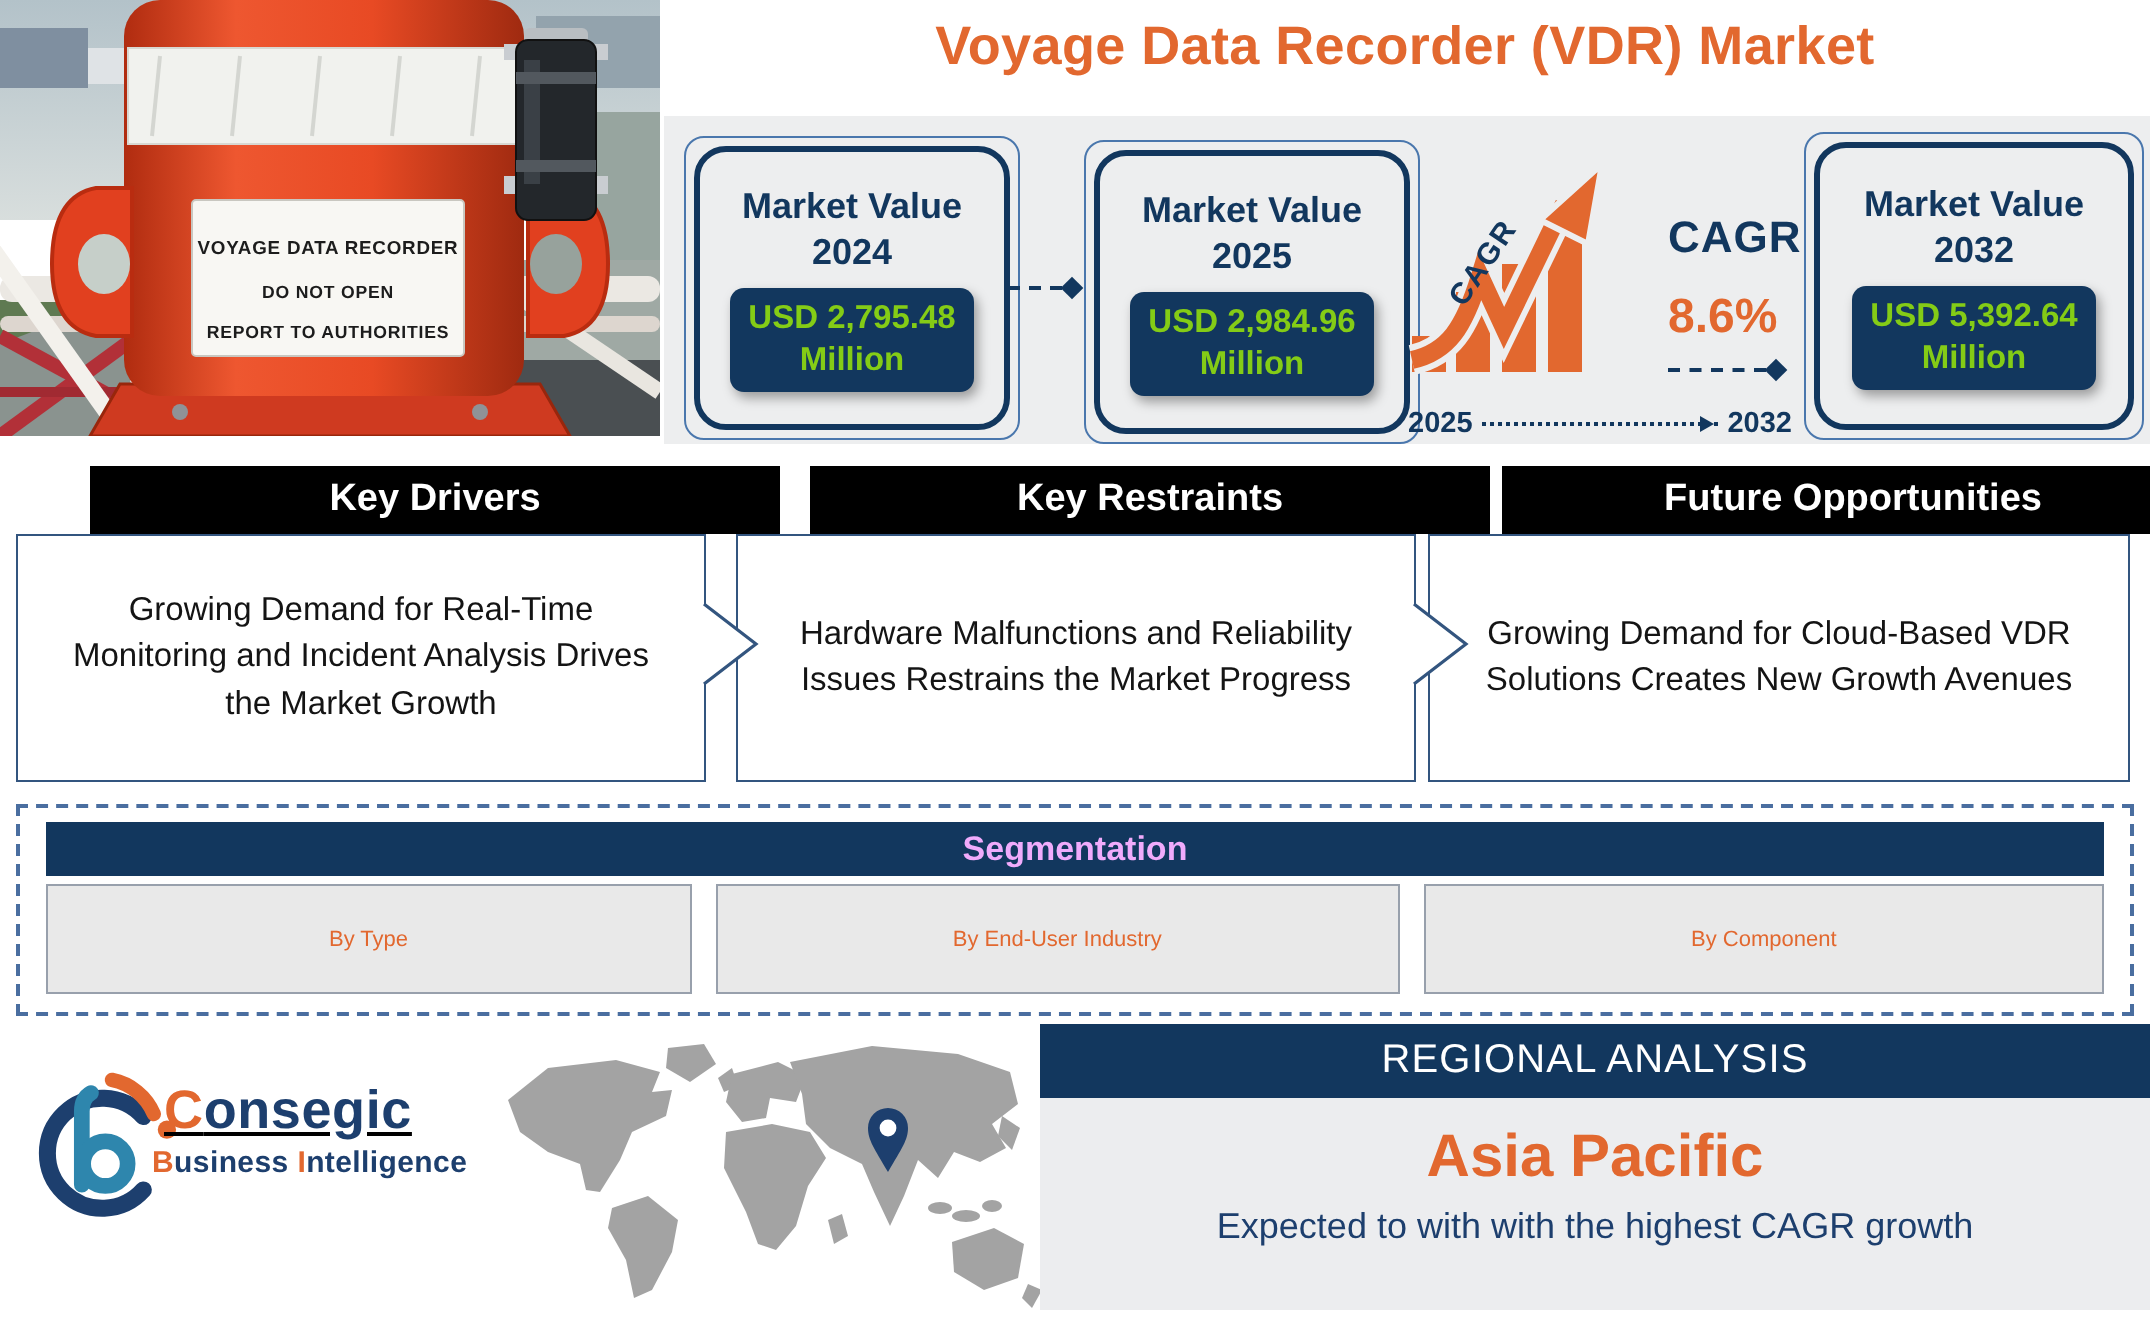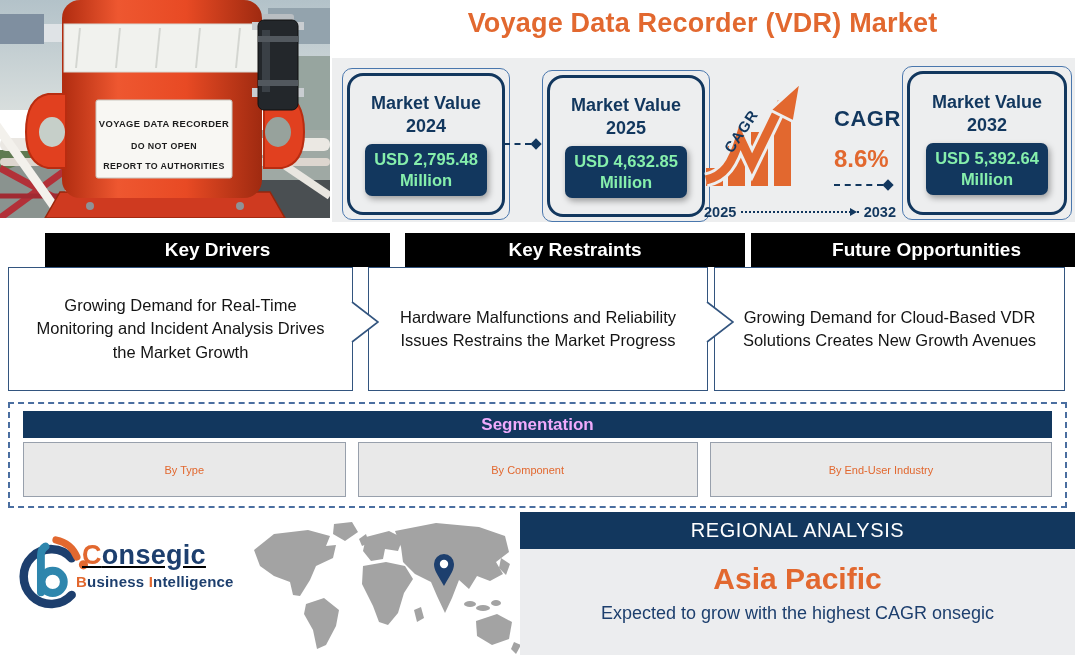--- a/index.html
+++ b/index.html
@@ -12,21 +12,21 @@
     font-size:27px;font-weight:bold;color:#E2682F;letter-spacing:.2px;}
 
   
   .band{left:332px;top:58px;width:743px;height:164px;background:#EDEEEF;}
 
   
   .mv-card{position:absolute;border:1.5px solid #4a77ad;border-radius:10px;padding:4px;}
   .mv-inner{border:3.5px solid #12375E;border-radius:16px;height:100%;box-sizing:border-box;
     display:flex;flex-direction:column;align-items:center;justify-content:center;gap:7px;padding:6px 4px;}
   .mv-label{color:#12375E;font-size:18px;font-weight:bold;text-align:center;line-height:1.25;}
-  .mv-pill{background:#12375E;color:#86efac;border-radius:7px;padding:5px 9px;text-align:center;
+  .mv-pill{background:#12375E;color:#84cc16;border-radius:7px;padding:5px 9px;text-align:center;
     font-size:16.5px;font-weight:bold;line-height:1.25;box-shadow:2px 3px 6px rgba(0,0,0,.35);}
 
   
   .connector{position:absolute;display:flex;align-items:center;}
   .dash{flex:1;border-top:2.5px dashed #12375E;}
   .diamond{width:8px;height:8px;background:#12375E;transform:rotate(45deg);margin-left:1px;flex:none;}
 
   
   .cagr-wrap{left:372px;top:22px;width:198px;height:140px;position:absolute;}
   .cagr-text{position:absolute;left:130px;top:26px;width:66px;}
@@ -171,21 +171,21 @@
       <span class="diamond"></span>
   </div>
 
   <div class="mv-card" style="left:210px;top:12px;width:158px;height:142px">
     <div class="mv-inner">
       <div class="mv-label">
         <div>Market Value</div>
         <div>2025</div>
       </div>
       <div class="mv-pill">
-        <div>USD 4,632.85</div>
+        <div>USD 2,984.96</div>
         <div>Million</div>
       </div>
     </div>
   </div>
 
   <div class="cagr-wrap">
     <svg width="130" height="114" viewBox="0 0 130 114">
       <g fill="#E2682F">
         <rect x="2" y="88" width="17" height="18"></rect>
         <rect x="24" y="66" width="17" height="40"></rect>
@@ -238,22 +238,22 @@
   <path d="M1,2 L27,22 L1,42" fill="#ffffff" stroke="#33557f" stroke-width="1.6"></path>
 </svg>
 <svg class="chev" style="left:706px;top:300px" width="32" height="44" viewBox="0 0 32 44">
   <path d="M1,2 L27,22 L1,42" fill="#ffffff" stroke="#33557f" stroke-width="1.6"></path>
 </svg>
 
 <div class="abs seg-outer">
   <div class="seg-header">Segmentation</div>
   <div class="seg-row">
     <div class="seg-box" style="flex:325 1 0">By Type</div>
+    <div class="seg-box" style="flex:345 1 0">By End-User Industry</div>
     <div class="seg-box" style="flex:343 1 0">By Component</div>
-    <div class="seg-box" style="flex:345 1 0">By End-User Industry</div>
   </div>
 </div>
 
 <svg class="abs" style="left:18px;top:528px" width="72" height="92" viewBox="0 0 110 128">
   <path d="M82,40 A42,42 0 1 0 82,96" fill="none" stroke="#1d3f6e" stroke-width="13" stroke-linecap="round"></path>
   <path d="M42,22 q-7,4 -7,14 L35,92" fill="none" stroke="#2e86ad" stroke-width="12" stroke-linecap="round"></path>
   <circle cx="53" cy="76" r="17" fill="#ffffff" stroke="#2e86ad" stroke-width="12"></circle>
   <path d="M58,12 A44,44 0 0 1 90,38" fill="none" stroke="#E2682F" stroke-width="11" stroke-linecap="round"></path>
   <circle cx="100" cy="50" r="7" fill="#E2682F"></circle>
 </svg>
@@ -279,14 +279,14 @@
     <path d="M230,103 L251,96 L266,104 L263,121 L246,127 L231,118 Z"></path>
     <path d="M268,124 l7,3 l-5,9 l-5,-5 Z"></path>
   </g>
   <path d="M198,68 C191,56 188,52 188,46 A10,10 0 1 1 208,46 C208,52 205,56 198,68 Z" fill="#1d3f6e"></path>
   <circle cx="198" cy="46" r="4.2" fill="#ffffff"></circle>
 </svg>
 
 <div class="abs regional-header">REGIONAL ANALYSIS</div>
 <div class="abs regional-body">
   <div class="region-name">Asia Pacific</div>
-  <div class="region-sub">Expected to grow with the highest CAGR onsegic</div>
+  <div class="region-sub">Expected to with with the highest CAGR growth</div>
 </div>
 
 </body></html>

